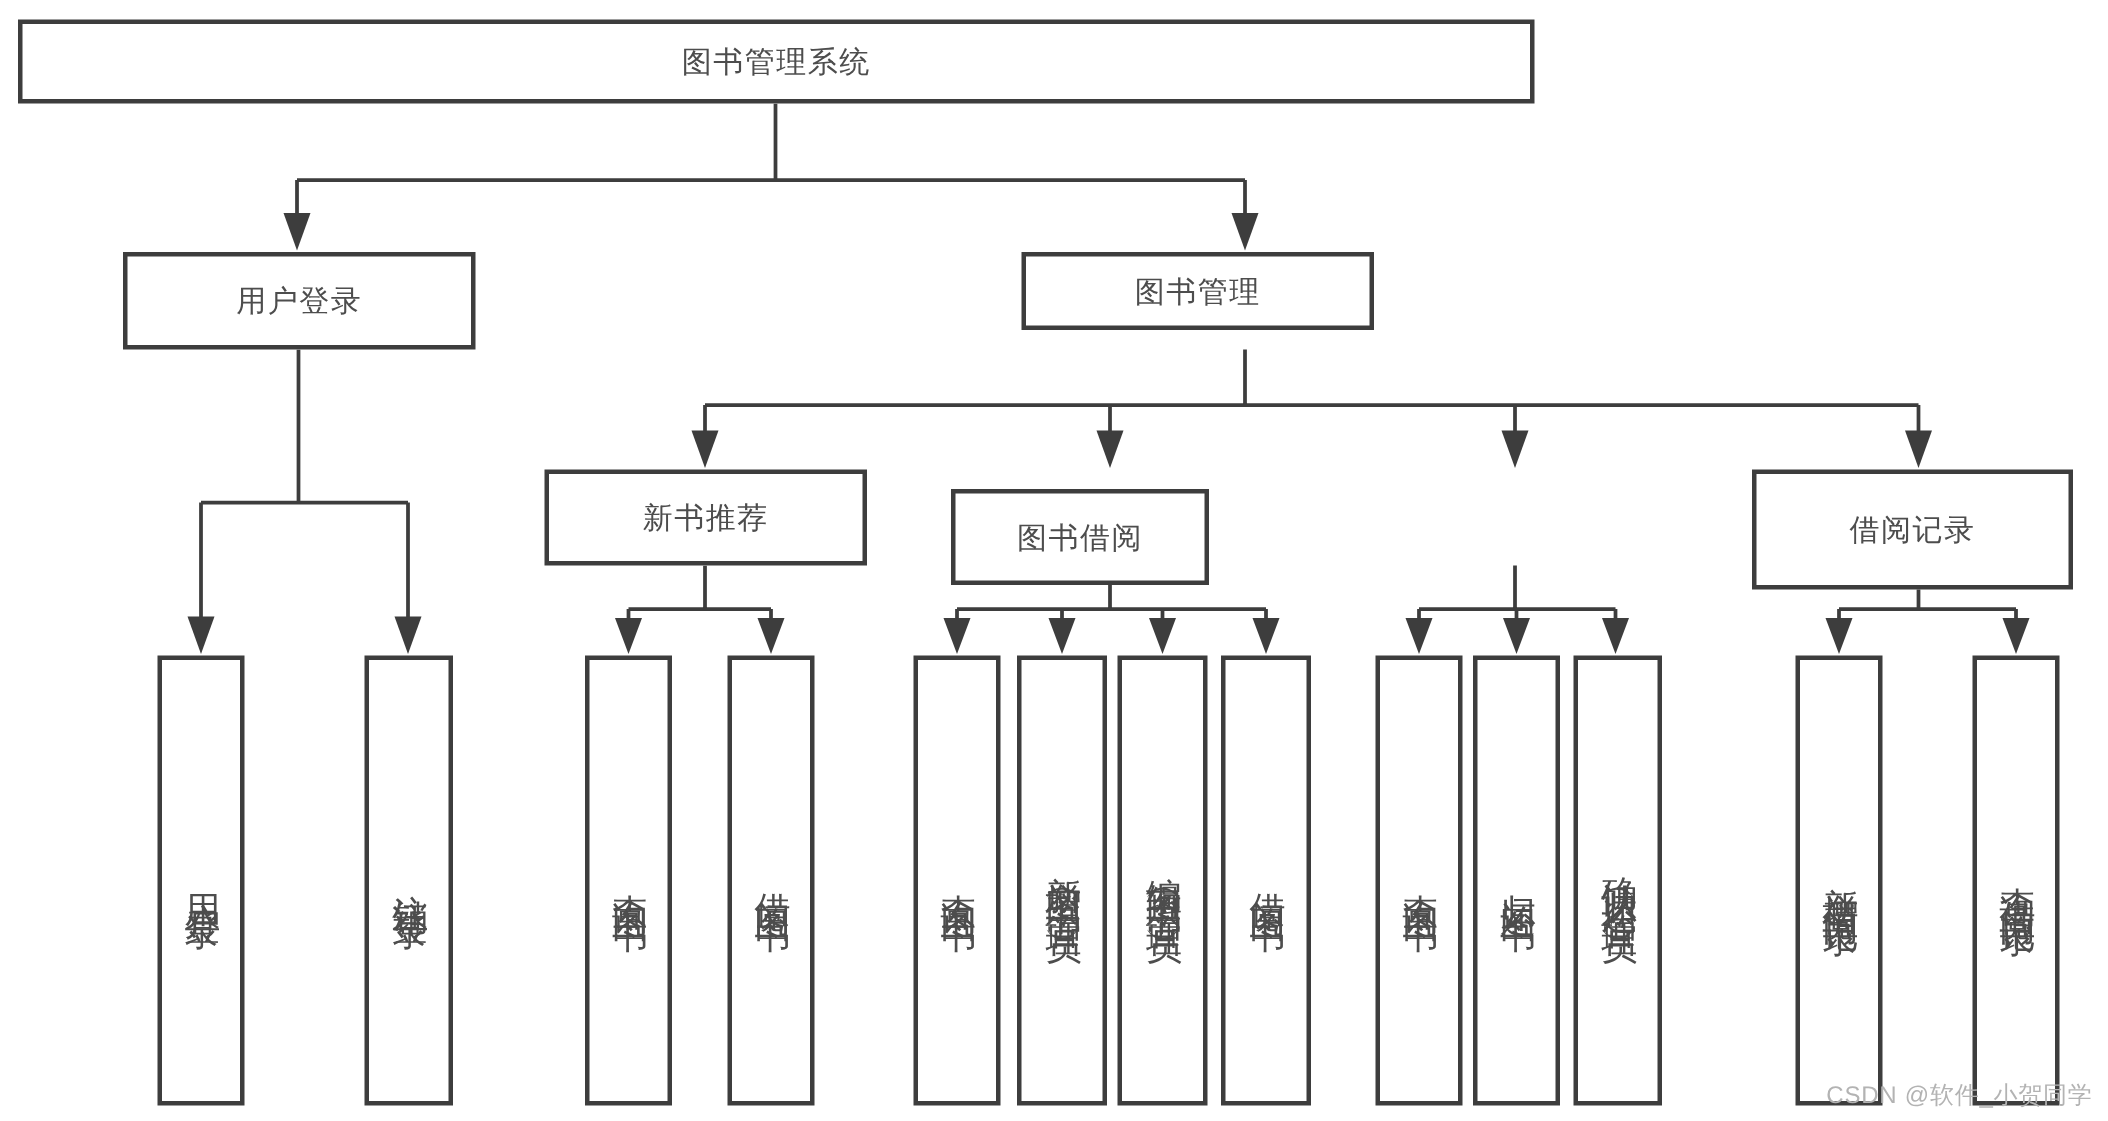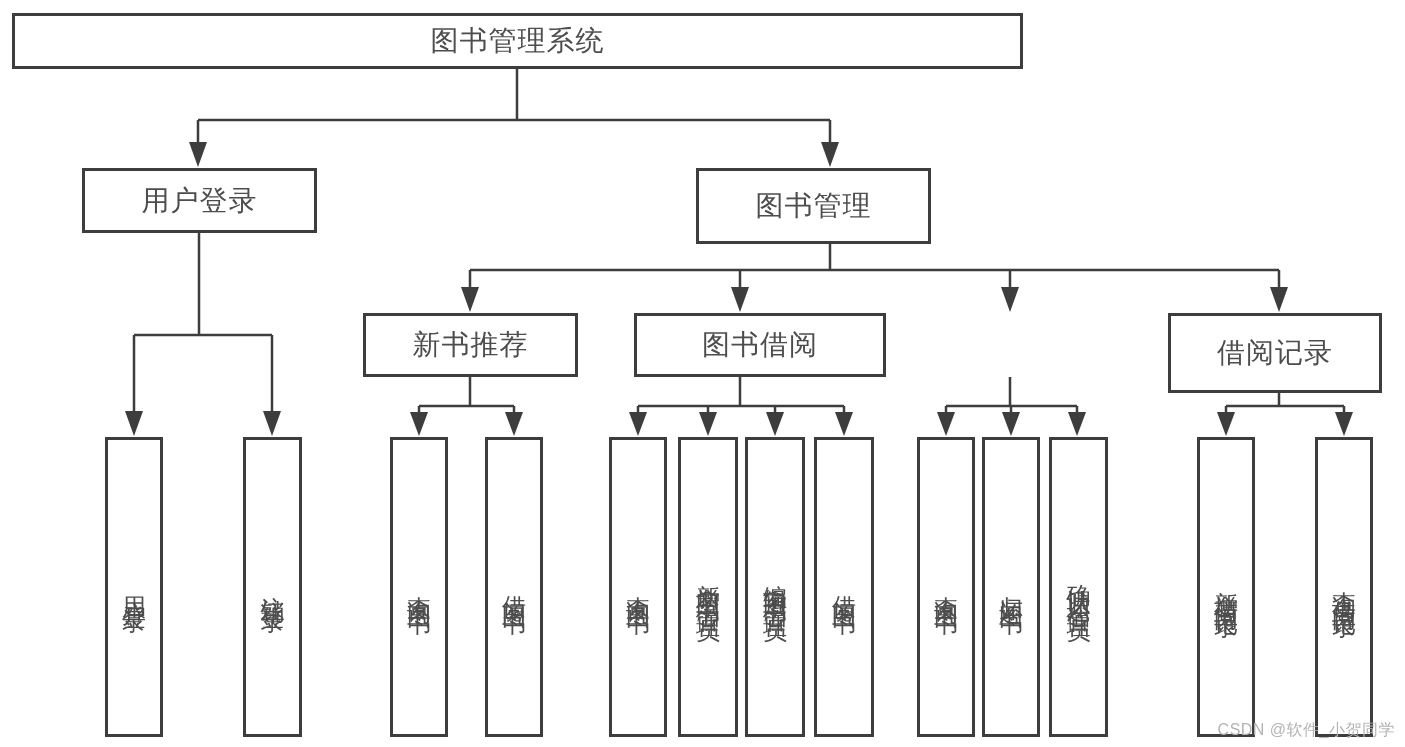--- a/index.html
+++ b/index.html
@@ -34,21 +34,21 @@
   }
   .arrow { fill: var(--line, #3d3d3d); }
   .node {
     position: absolute;
     background: var(--box-bg, #ffffff);
     border: 3px solid var(--line, #3d3d3d);
     color: var(--text, #4d4d4d);
     display: flex;
     align-items: center;
     justify-content: center;
-    font-size: 28px;
+    font-size: 20px;
     letter-spacing: 1px;
   }
   .box-h { height: 64px; }
   .box-v {
     top: 437px;
     width: 58px;
     height: 300px;
     writing-mode: vertical-rl;
     text-orientation: mixed;
     letter-spacing: 5px;
@@ -103,24 +103,24 @@
     <polygon class="arrow" points="1068,412 1086,412 1077,436"></polygon>
 
     <path class="edge" d="M1279 377 V406 M1226 406 H1344 M1226 406 V414 M1344 406 V414"></path>
     <polygon class="arrow" points="1217,412 1235,412 1226,436"></polygon>
     <polygon class="arrow" points="1335,412 1353,412 1344,436"></polygon>
   </svg>
 
   <div class="node box-h" style="left:12px;top:13px;width:1011px;height:56px">图书管理系统</div>
 
   <div class="node box-h" style="left:82px;top:168px;width:235px;height:65px">用户登录</div>
-  <div class="node box-h" style="left:696px;top:168px;width:235px;height:76px">图书管理</div>
+  <div class="node box-h" style="left:681px;top:168px;width:235px;height:52px">图书管理</div>
 
   <div class="node box-h" style="left:363px;top:313px;width:215px;height:64px">新书推荐</div>
-  <div class="node box-h" style="left:634px;top:313px;width:252px;height:64px">图书借阅</div>
+  <div class="node box-h" style="left:634px;top:326px;width:172px;height:64px">图书借阅</div>
   <div class="node box-h" style="left:1168px;top:313px;width:214px;height:80px">借阅记录</div>
 
   <div class="node box-v" style="left:105px">用户登录</div>
   <div class="node box-v" style="left:243px;width:59px">注销登录</div>
 
   <div class="node box-v" style="left:390px">查询图书</div>
   <div class="node box-v" style="left:485px">借阅图书</div>
 
   <div class="node box-v" style="left:609px">查询图书</div>
   <div class="node box-v" style="left:678px;width:60px">新增图书（管理员）</div>

